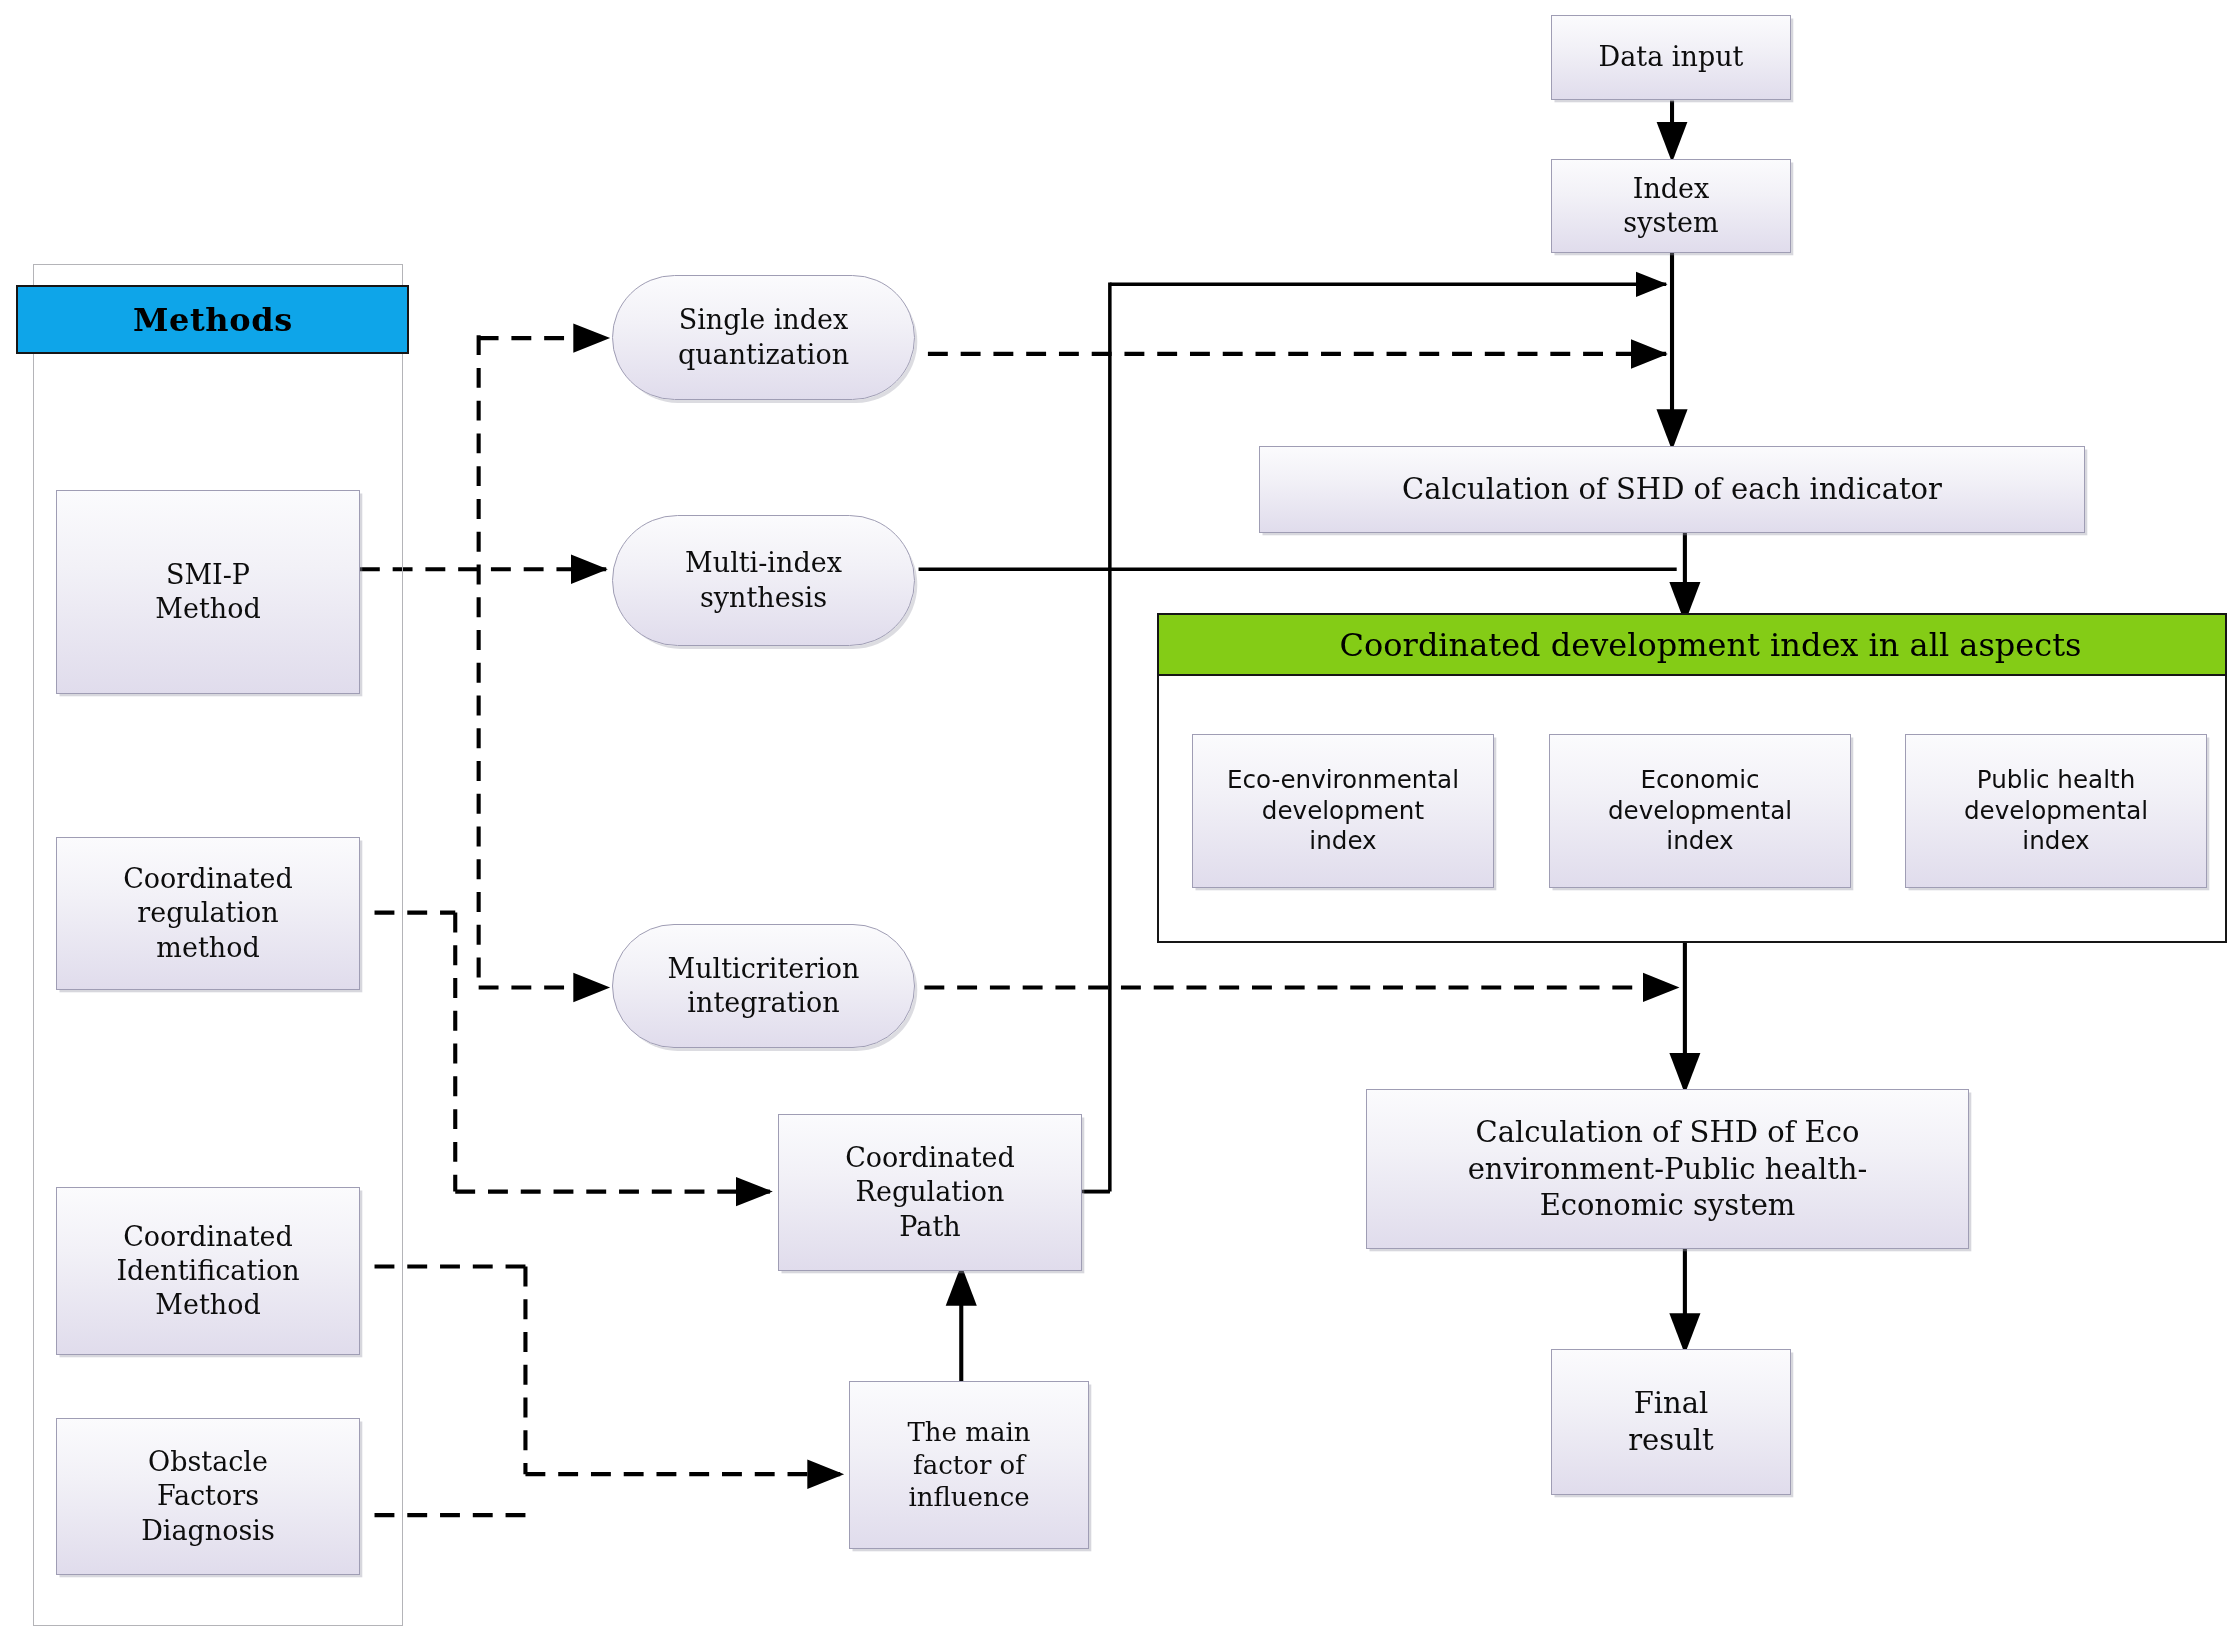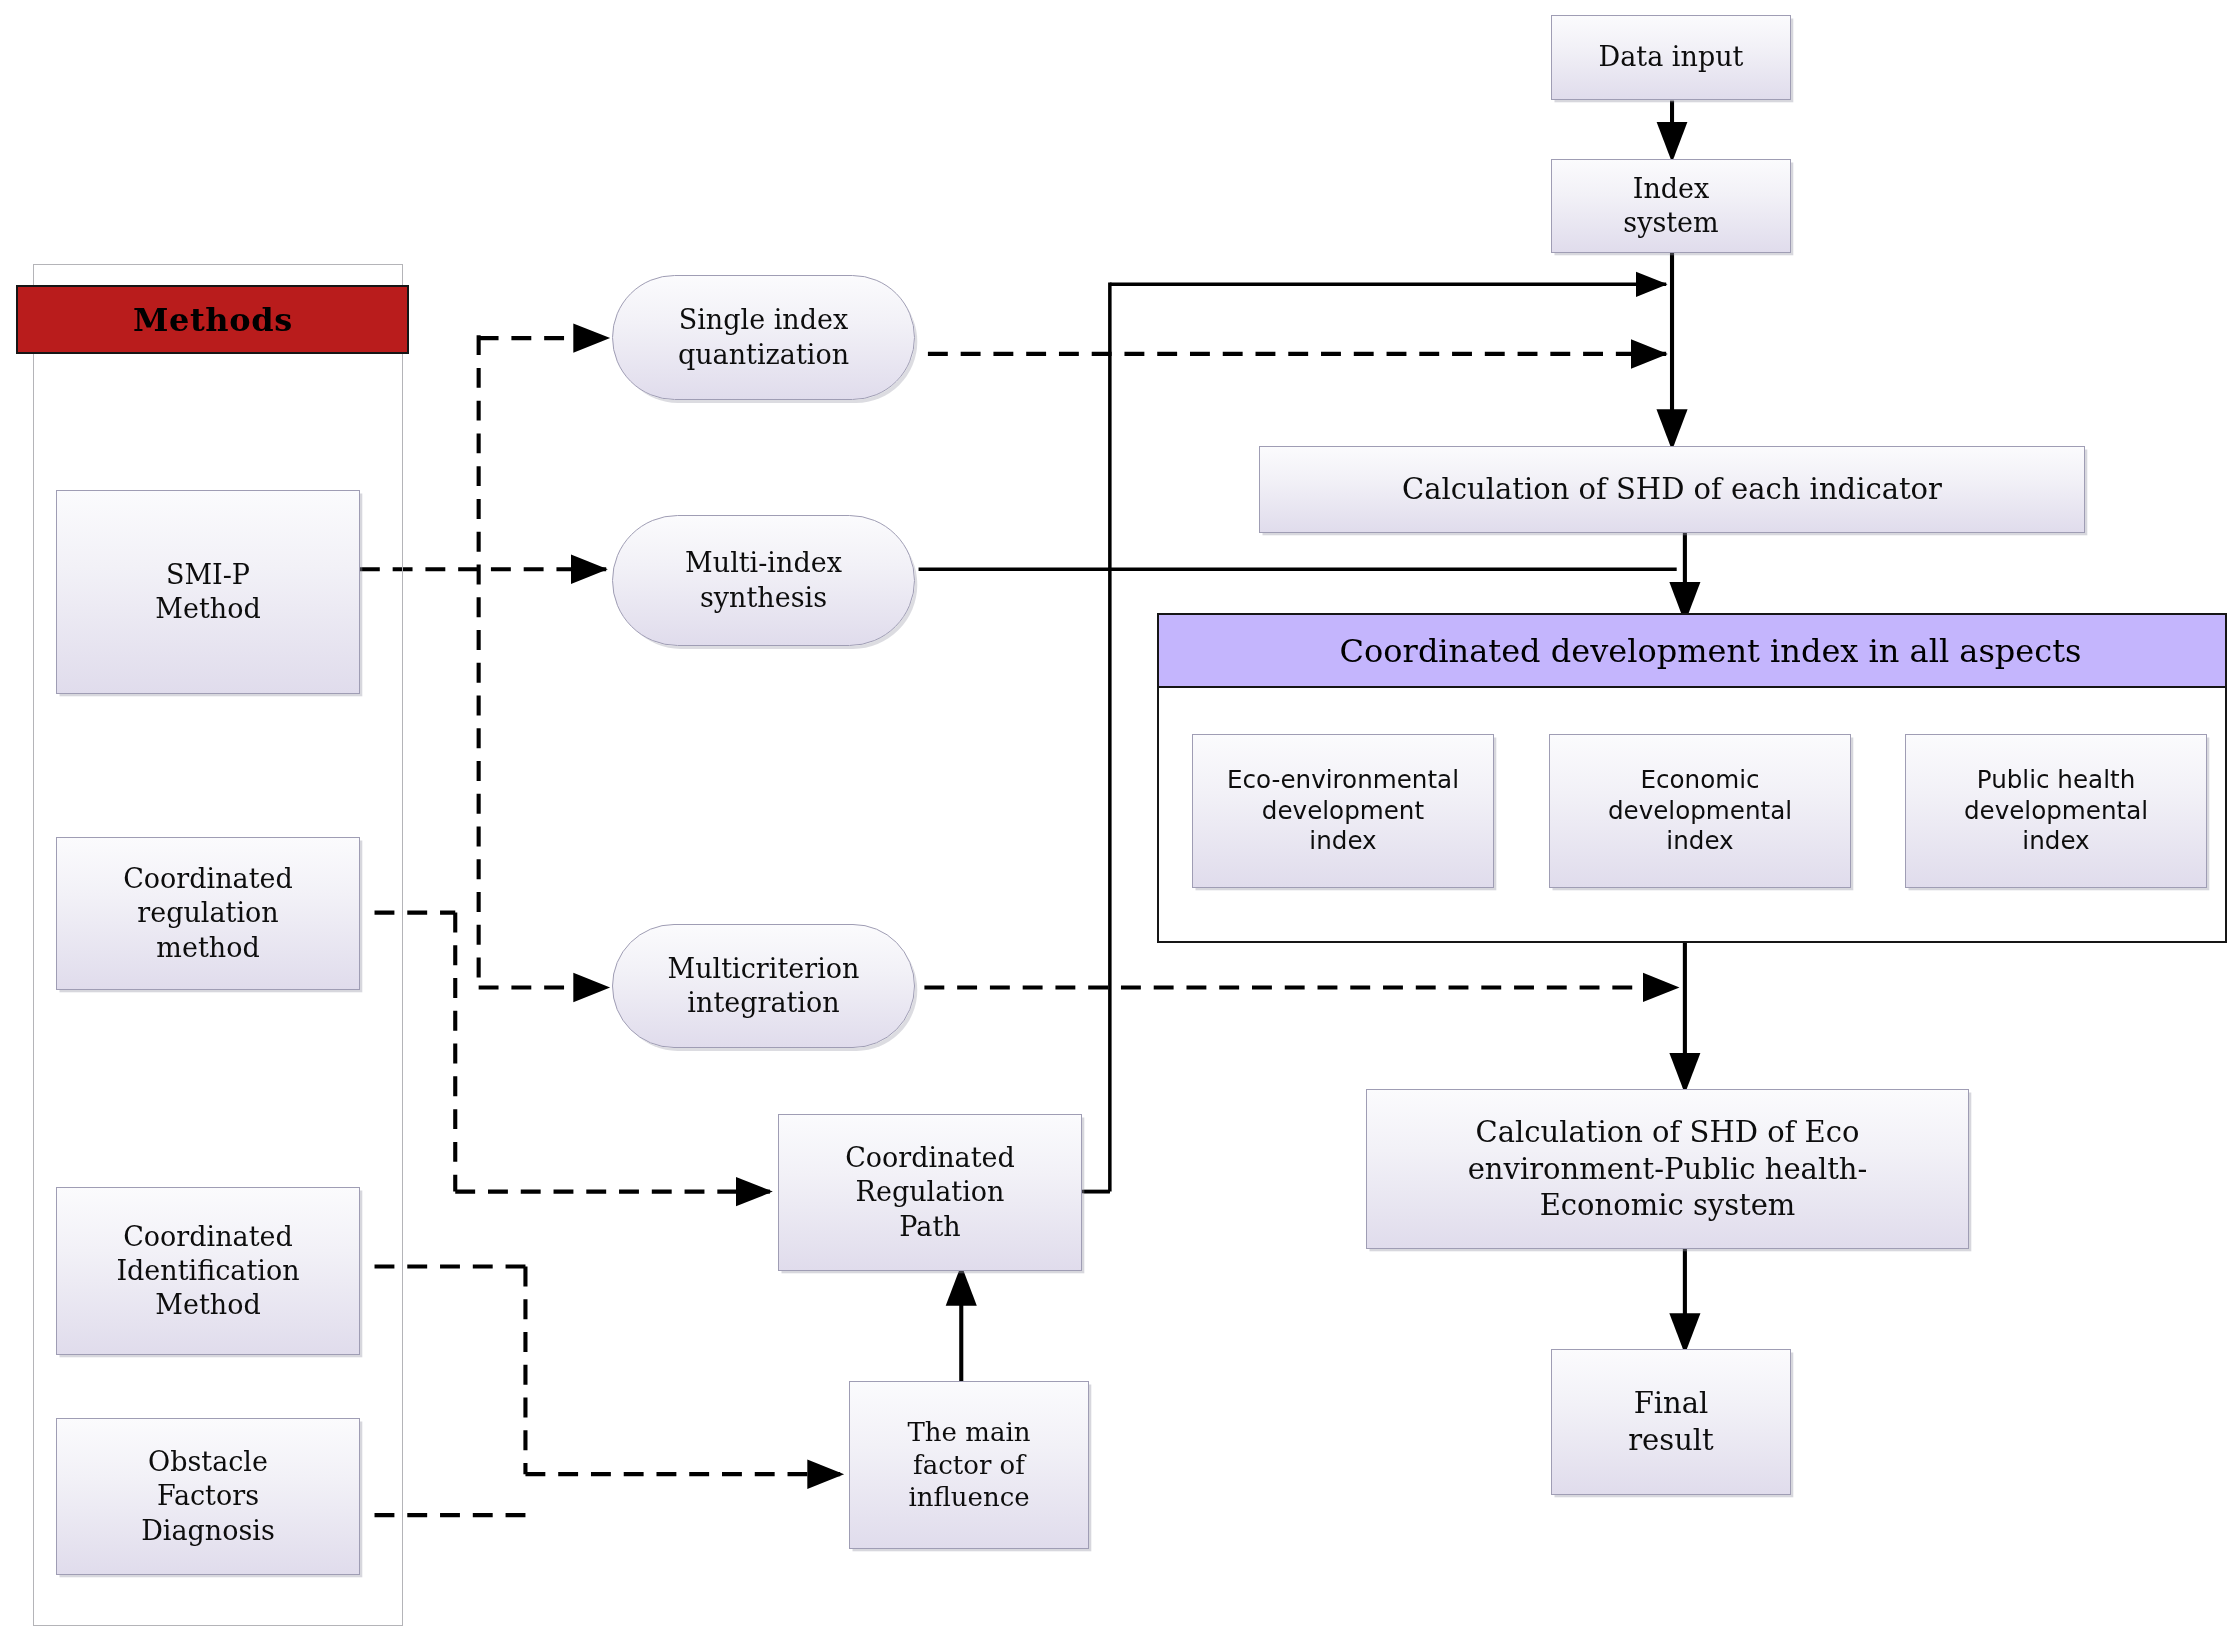--- a/index.html
+++ b/index.html
@@ -18,21 +18,21 @@
     box-shadow:2.9px 2.9px 0 -0.6px rgba(150,150,165,.38);
     color:#0d0d0d;
     font-family:"DejaVu Serif", serif;
     line-height:1.26;
     white-space:pre-line;
   }
   .node.round{border-radius:584px;box-shadow:3.5px 4.1px 0 -1.2px rgba(150,150,165,.33);}
   .plain{
     position:absolute;box-sizing:border-box;
     display:flex;align-items:center;justify-content:center;text-align:center;
-    background:#b91c1c;border:2.3px solid #161616;color:#000;
+    background:#0ea5e9;border:2.3px solid #161616;color:#000;
     font-family:"DejaVu Serif", serif;white-space:pre-line;
   }
   .shell{
     position:absolute;box-sizing:border-box;
     background:transparent;border:1.8px solid #b4b4b8;
   }
   .sansnode{font-family:"DejaVu Sans", sans-serif;}
 </style>
 </head>
 <body>
@@ -172,21 +172,21 @@
 
   <div class="node" style="left:1551px;top:15px;width:240px;height:85px;font-size:27px;">Data input</div>
 
   <div class="node" style="left:1551px;top:159px;width:240px;height:94px;font-size:27px;">Index
 system</div>
 
   <div class="node" style="left:1259px;top:446px;width:826px;height:87px;font-size:29px;">Calculation of SHD of each indicator</div>
 
   <div class="plain" style="left:1157px;top:613px;width:1070px;height:330px;border-width:2.9px;background:#fff;display:block;"></div>
 
-  <div class="plain" style="left:1157px;top:613px;width:1070px;height:75px;border-width:2.9px;font-size:32px;background:#c4b5fd;padding-left:37px;">Coordinated development index in all aspects</div>
+  <div class="plain" style="left:1157px;top:613px;width:1070px;height:63px;border-width:2.9px;font-size:32px;background:#84cc16;padding-left:37px;">Coordinated development index in all aspects</div>
 
   <div class="node sansnode" style="left:1192px;top:734px;width:302px;height:154px;font-size:24.6px;">Eco-environmental
 development
 index</div>
 
   <div class="node sansnode" style="left:1549px;top:734px;width:302px;height:154px;font-size:24.6px;">Economic
 developmental
 index</div>
 
   <div class="node sansnode" style="left:1905px;top:734px;width:302px;height:154px;font-size:24.6px;">Public health

